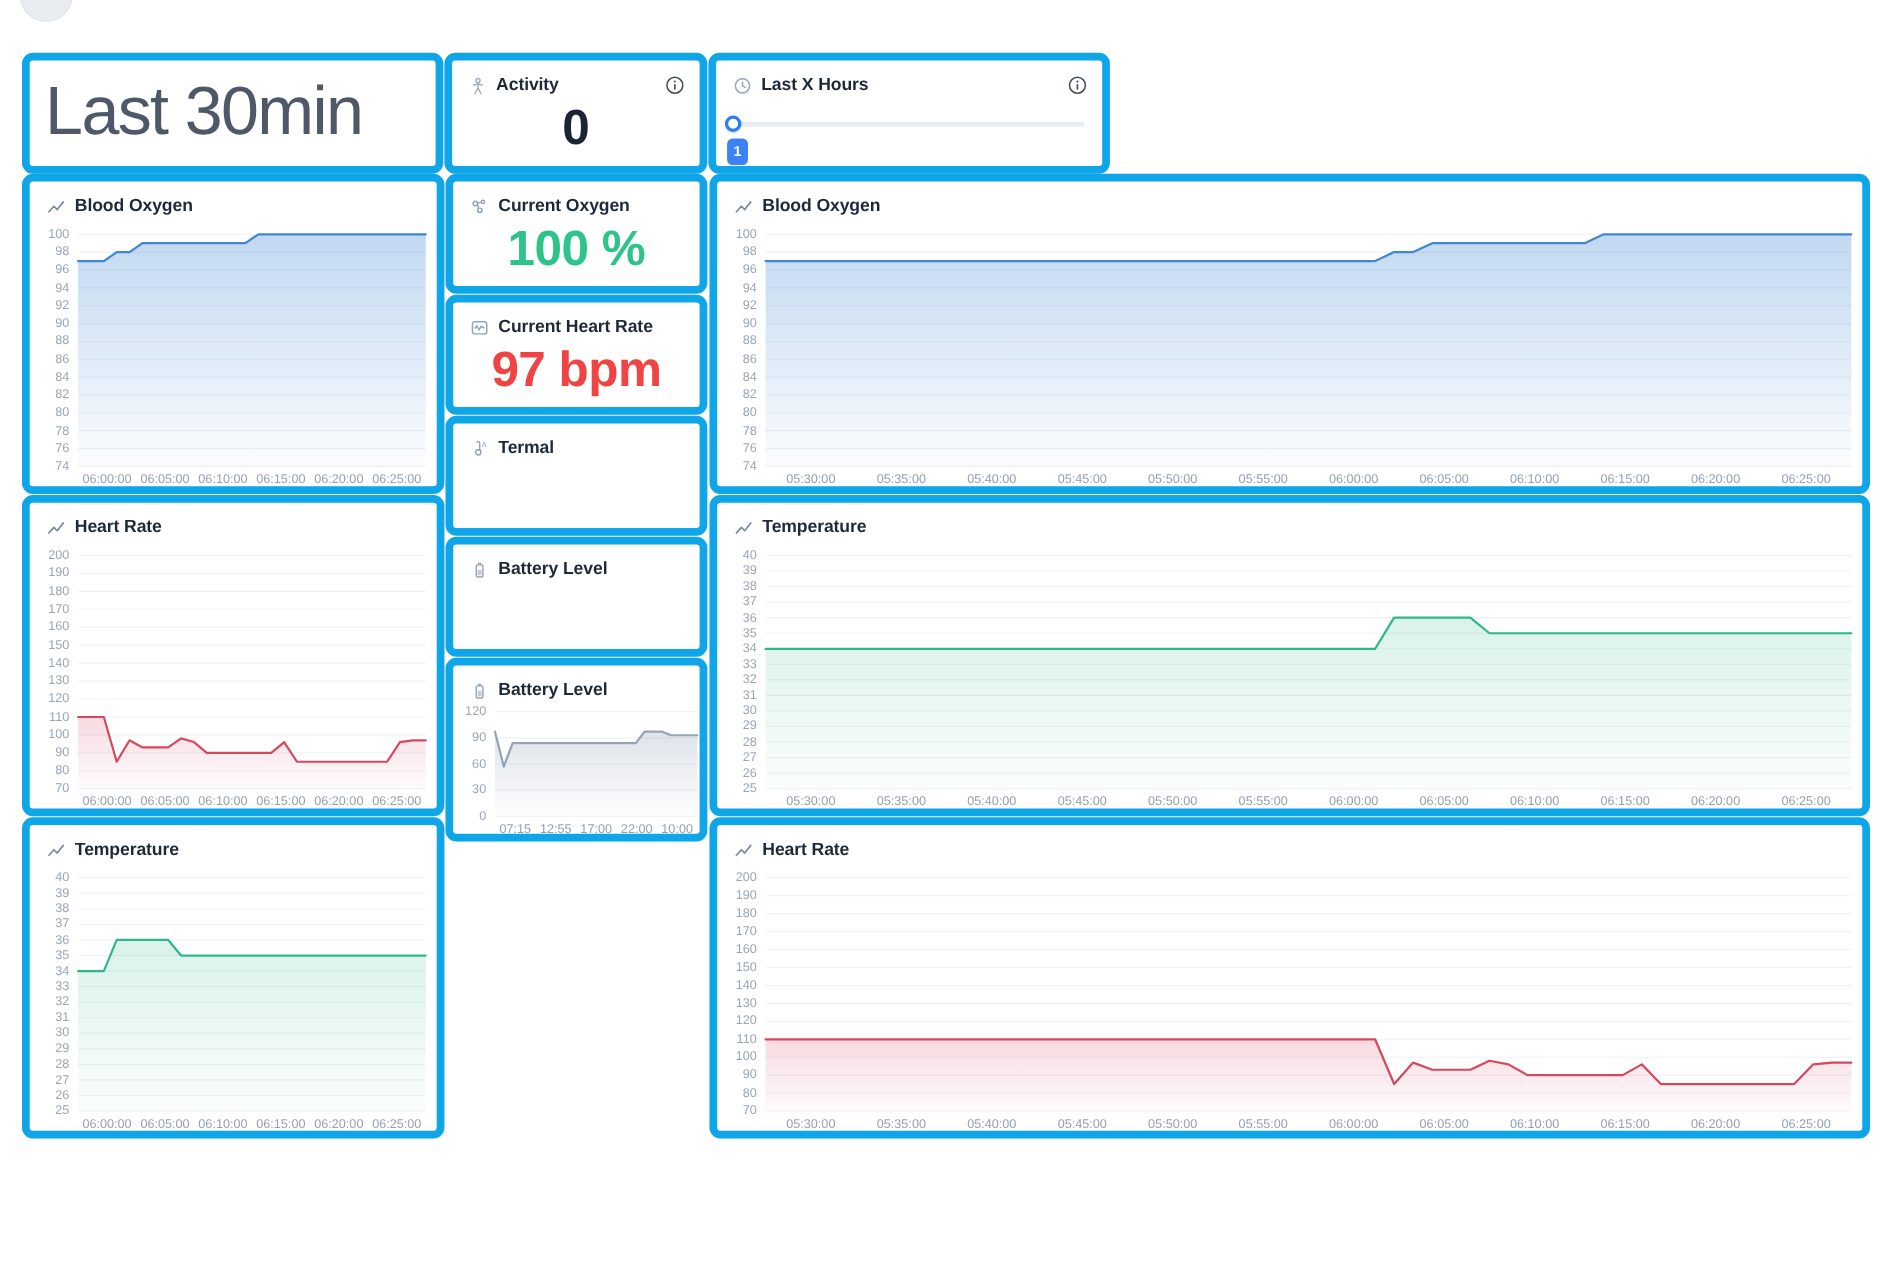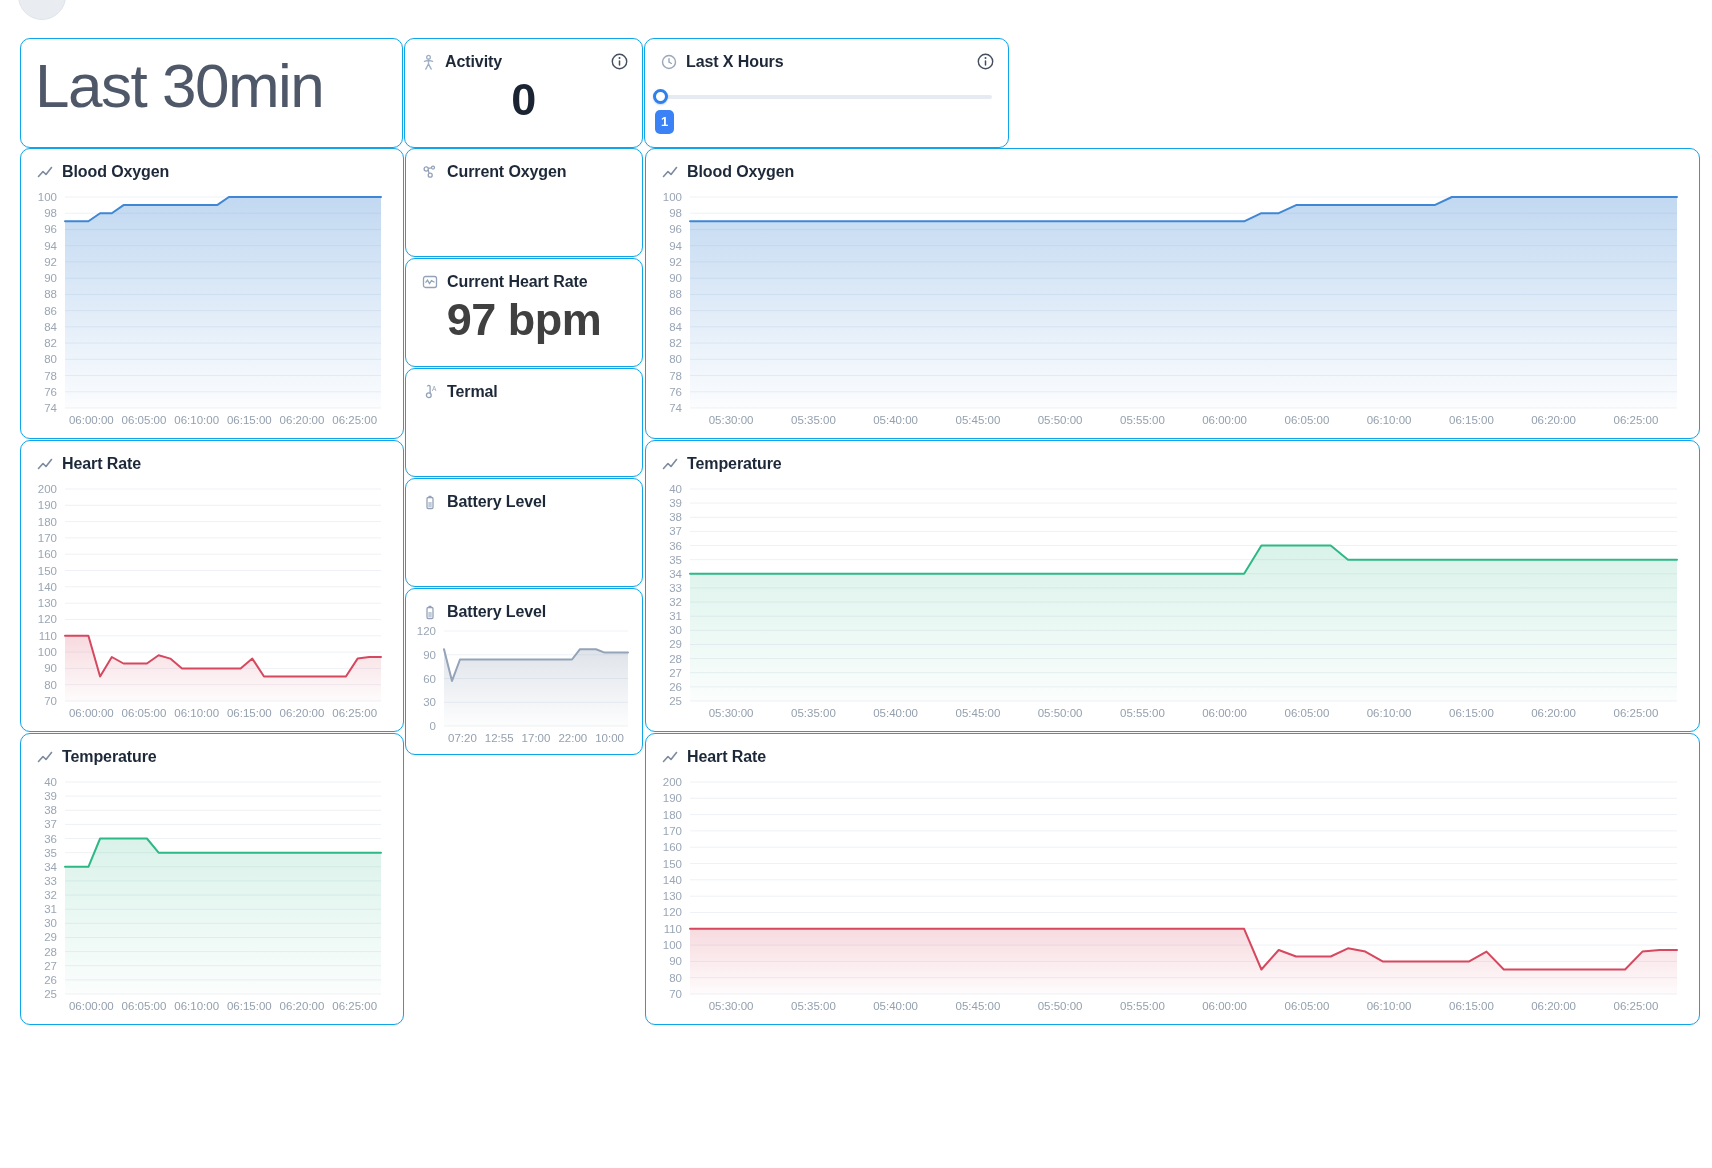--- a/index.html
+++ b/index.html
@@ -3,22 +3,22 @@
 <meta charset="utf-8">
 <style>
   html,body{margin:0;padding:0;}
   body{
     width:1712px;height:1168px;position:relative;overflow:hidden;
     background:#ffffff;
     font-family:"Liberation Sans","DejaVu Sans",sans-serif;
     color:#1d2939;
   }
   .card{
-    position:absolute;background:#fff;border:1px solid #0ea5e9;border-radius:10px;
-    box-shadow:0 1px 2px rgba(23,34,56,.04);box-sizing:border-box;
+    position:absolute;background:#fff;border:7px solid #0ea5e9;border-radius:10px;
+    box-shadow:0 1px 2px rgba(23,34,56,.04);box-sizing:border-box;margin-top:10px;
   }
   .card-head{display:flex;align-items:center;gap:9px;padding:14px 16px 0 16px;position:relative;}
   .card-title{font-size:16px;font-weight:700;color:#1d2939;letter-spacing:-.1px;white-space:nowrap;}
   .icon{display:inline-flex;align-items:center;justify-content:center;}
   .info-btn{position:absolute;top:14px;right:14px;cursor:pointer;display:inline-flex;}
   .page-title{
     font-size:62px;font-weight:500;color:#4f5868;letter-spacing:-1.5px;
     padding:14px 14px 0 14px;line-height:1.05;white-space:nowrap;
   }
   .stat-value{text-align:center;font-weight:800;font-size:45px;margin-top:3px;letter-spacing:-.5px;}
@@ -269,33 +269,34 @@
     <span class="icon">
       <svg width="16" height="16" viewBox="0 0 16 16" fill="none" stroke="#93a2b8" stroke-width="1.3">
           <circle cx="4.2" cy="5" r="2.1"></circle>
           <circle cx="11" cy="3.6" r="1.5"></circle>
           <circle cx="8.2" cy="11.2" r="2"></circle>
           <path d="M6.2 5.8 L7 9.4 M6.2 4.4 L9.5 3.8"></path>
         </svg>
     </span>
     <span class="card-title">Current Oxygen</span>
   </div>
+  <div class="stat-value" style="color: rgb(46, 196, 137);">100 %</div>
 </div>
 
 <div class="card" style="left:405px;top:258px;width:238px;height:109px">
   <div class="card-head">
     <span class="icon">
       <svg width="16" height="16" viewBox="0 0 16 16" fill="none" stroke="#93a2b8" stroke-width="1.3">
           <rect x="1.5" y="2.5" width="13" height="11" rx="2"></rect>
           <path d="M3.5 8.6 L5.5 6.2 L7.5 9.6 L9.5 6.6 L12.5 8.2"></path>
         </svg>
     </span>
     <span class="card-title">Current Heart Rate</span>
   </div>
-  <div class="stat-value" style="color: #404040;">97 bpm</div>
+  <div class="stat-value" style="color: #ef4444;">97 bpm</div>
 </div>
 
 <div class="card" style="left:405px;top:368px;width:238px;height:109px">
   <div class="card-head">
     <span class="icon">
       <svg width="16" height="16" viewBox="0 0 16 16" fill="none" stroke="#93a2b8" stroke-width="1.3">
           <path d="M5.5 2.6 a1.3 1.3 0 0 1 2.6 0 V9"></path>
           <circle cx="6.8" cy="11.2" r="2.4"></circle>
           <text x="10" y="6.5" font-size="6.5" fill="#93a2b8" stroke="none">A</text>
         </svg>
@@ -342,21 +343,21 @@
         <line x1="30" x2="214" y1="77.3" y2="77.3" stroke="#eef1f6" stroke-width="1"></line>
         <line x1="30" x2="214" y1="101.0" y2="101.0" stroke="#eef1f6" stroke-width="1"></line>
       <path d="M 30.0,24.2 L 30.0,24.2 L 38.0,55.9 L 46.0,34.5 L 54.0,34.5 L 62.0,34.5 L 70.0,34.5 L 78.0,34.5 L 86.0,34.5 L 94.0,34.5 L 102.0,34.5 L 110.0,34.5 L 118.0,34.5 L 126.0,34.5 L 134.0,34.5 L 142.0,34.5 L 150.0,34.5 L 158.0,34.5 L 166.0,24.2 L 174.0,24.2 L 182.0,24.2 L 190.0,27.4 L 198.0,27.4 L 206.0,27.4 L 214.0,27.4 L 214.0,101.0 L 30,101.0 Z" fill="url(#grad3)"></path>
       <polyline points="30.0,24.2 38.0,55.9 46.0,34.5 54.0,34.5 62.0,34.5 70.0,34.5 78.0,34.5 86.0,34.5 94.0,34.5 102.0,34.5 110.0,34.5 118.0,34.5 126.0,34.5 134.0,34.5 142.0,34.5 150.0,34.5 158.0,34.5 166.0,24.2 174.0,24.2 182.0,24.2 190.0,27.4 198.0,27.4 206.0,27.4 214.0,27.4" fill="none" stroke="#94a3b8" stroke-width="2" stroke-linejoin="round" stroke-linecap="round"></polyline>
     </svg>
       <div class="ytick" style="left: 0px; width: 22px; top: -1px;">120</div>
       <div class="ytick" style="left: 0px; width: 22px; top: 22.75px;">90</div>
       <div class="ytick" style="left: 0px; width: 22px; top: 46.5px;">60</div>
       <div class="ytick" style="left: 0px; width: 22px; top: 70.25px;">30</div>
       <div class="ytick" style="left: 0px; width: 22px; top: 94px;">0</div>
-      <div class="xtick" style="left: 48.4px; top: 106px;">07:20</div>
+      <div class="xtick" style="left: 48.4px; top: 106px;">07:15</div>
       <div class="xtick" style="left: 85.2px; top: 106px;">12:55</div>
       <div class="xtick" style="left: 122px; top: 106px;">17:00</div>
       <div class="xtick" style="left: 158.8px; top: 106px;">22:00</div>
       <div class="xtick" style="left: 195.6px; top: 106px;">10:00</div>
     </div>
 </div>
 
 <div class="card" style="left:645px;top:148px;width:1055px;height:291px">
   <div class="card-head">
     <span class="icon">

